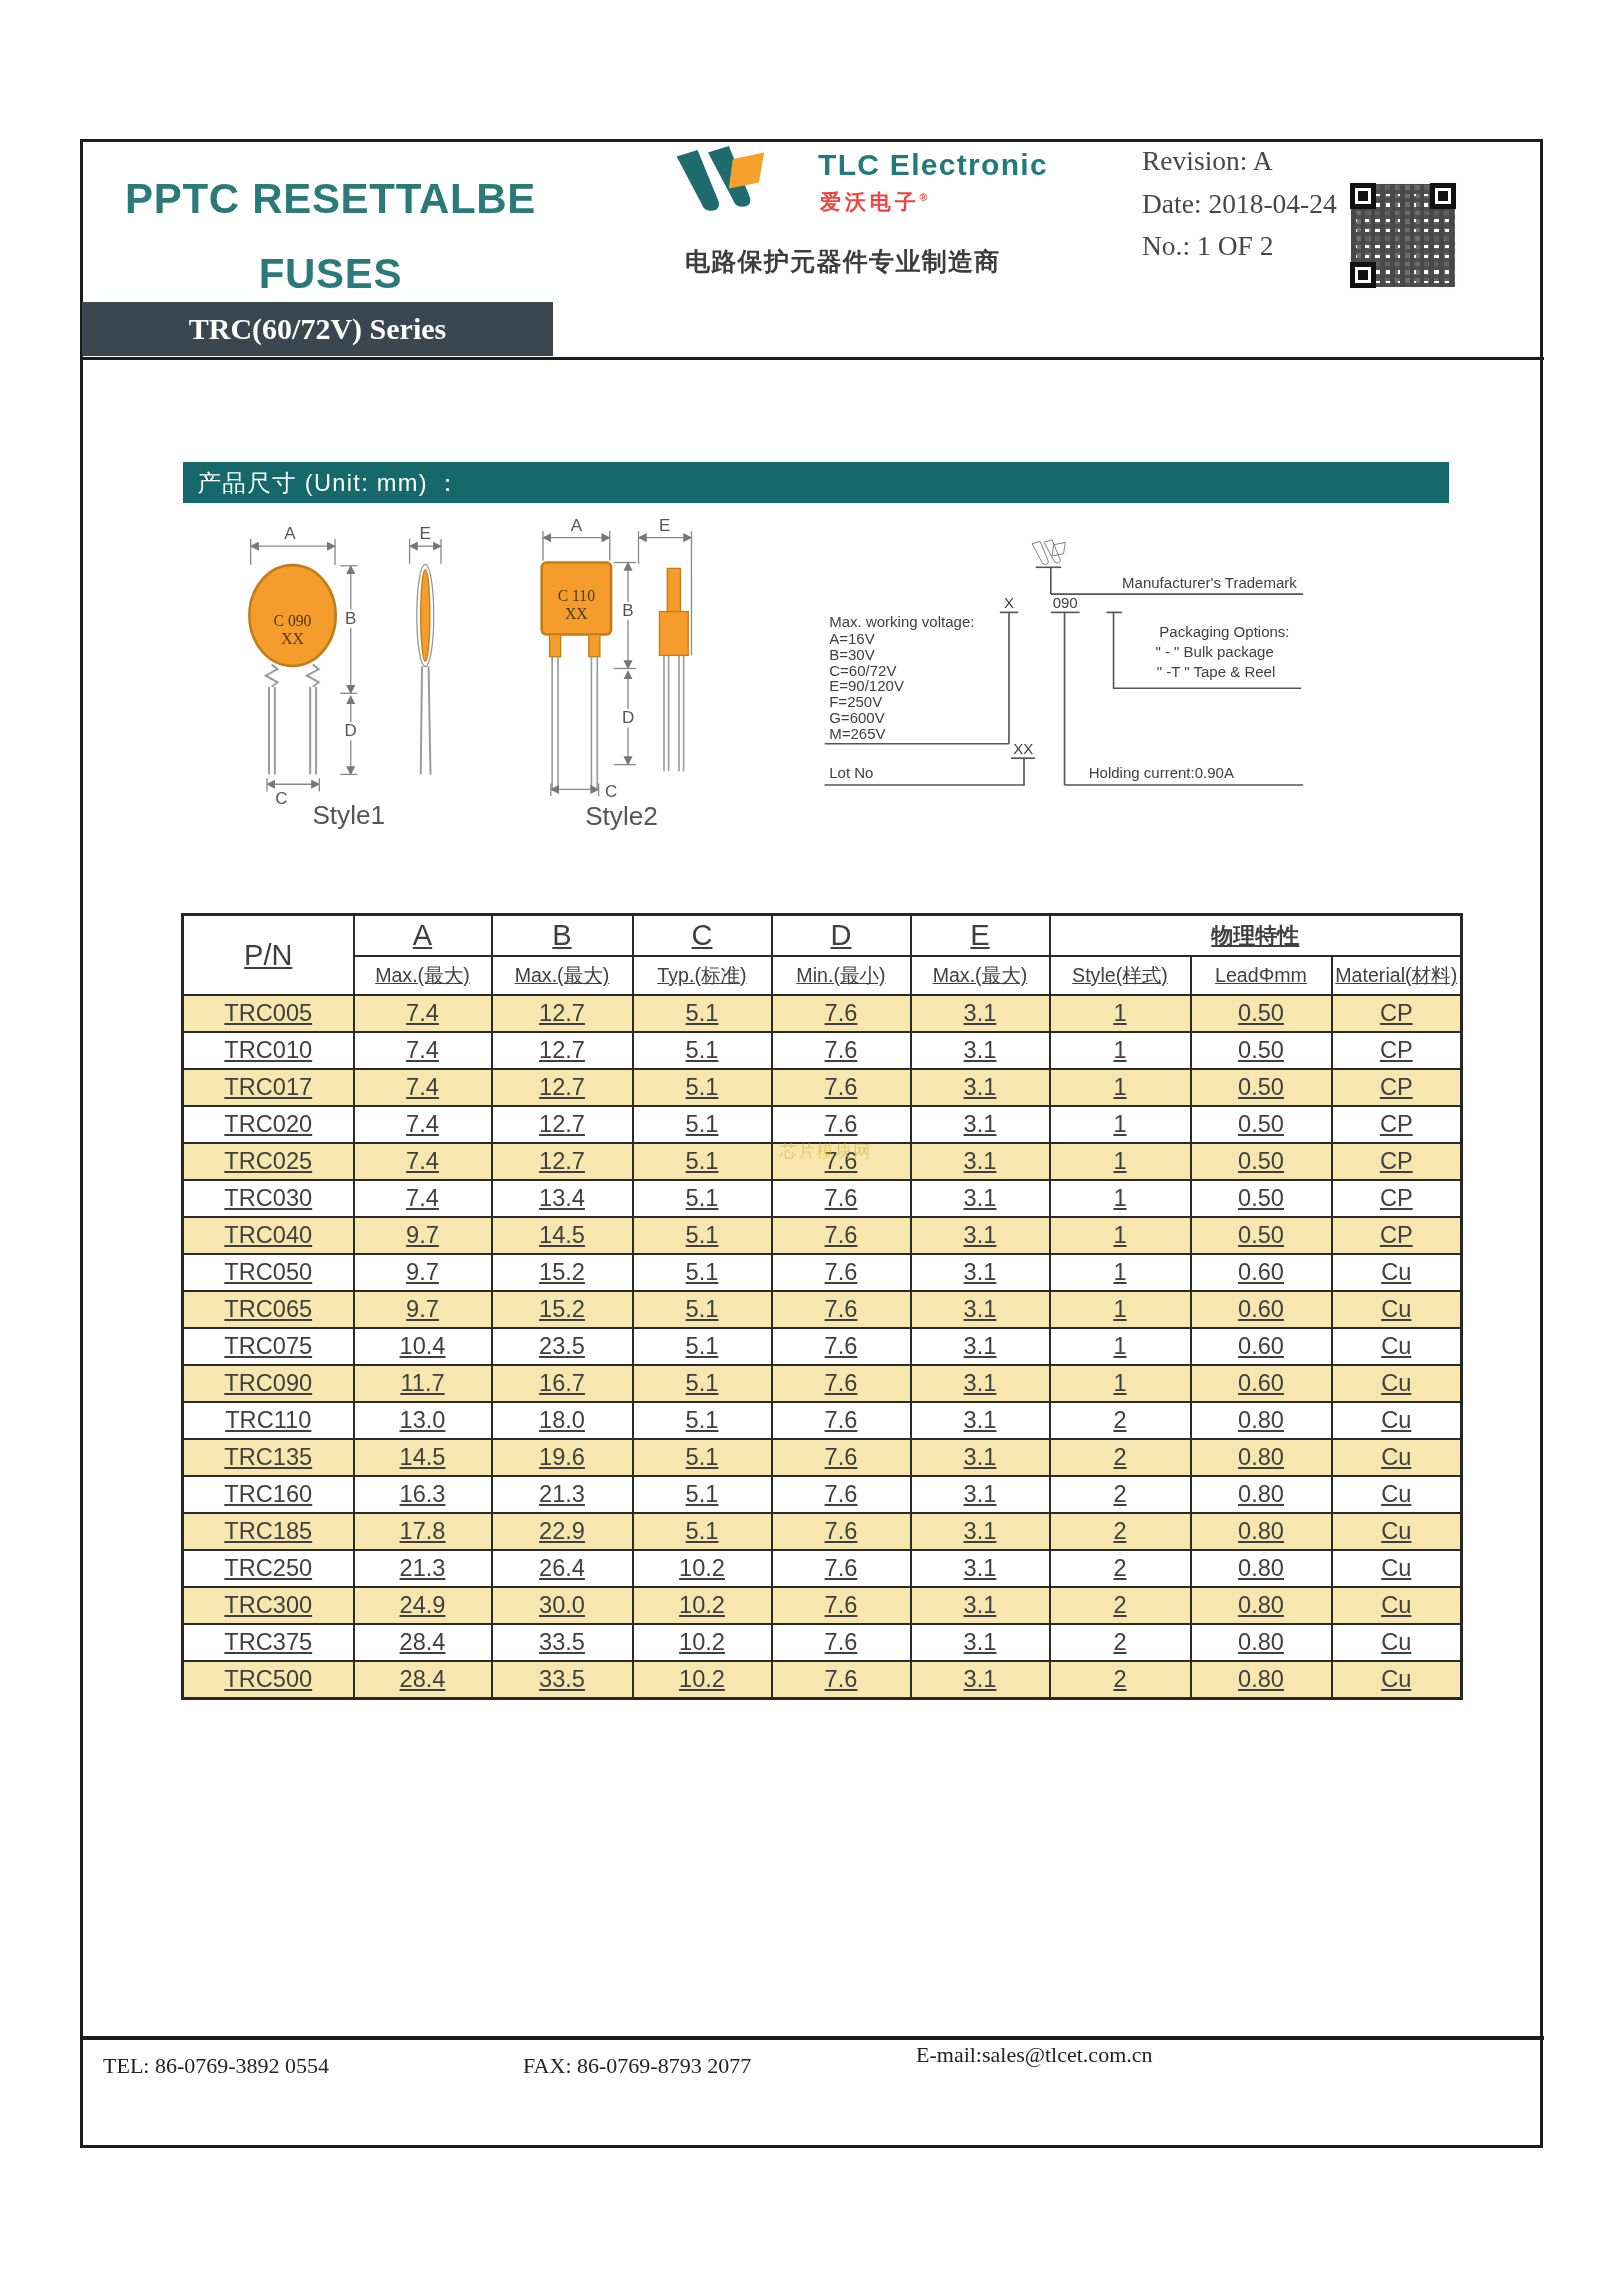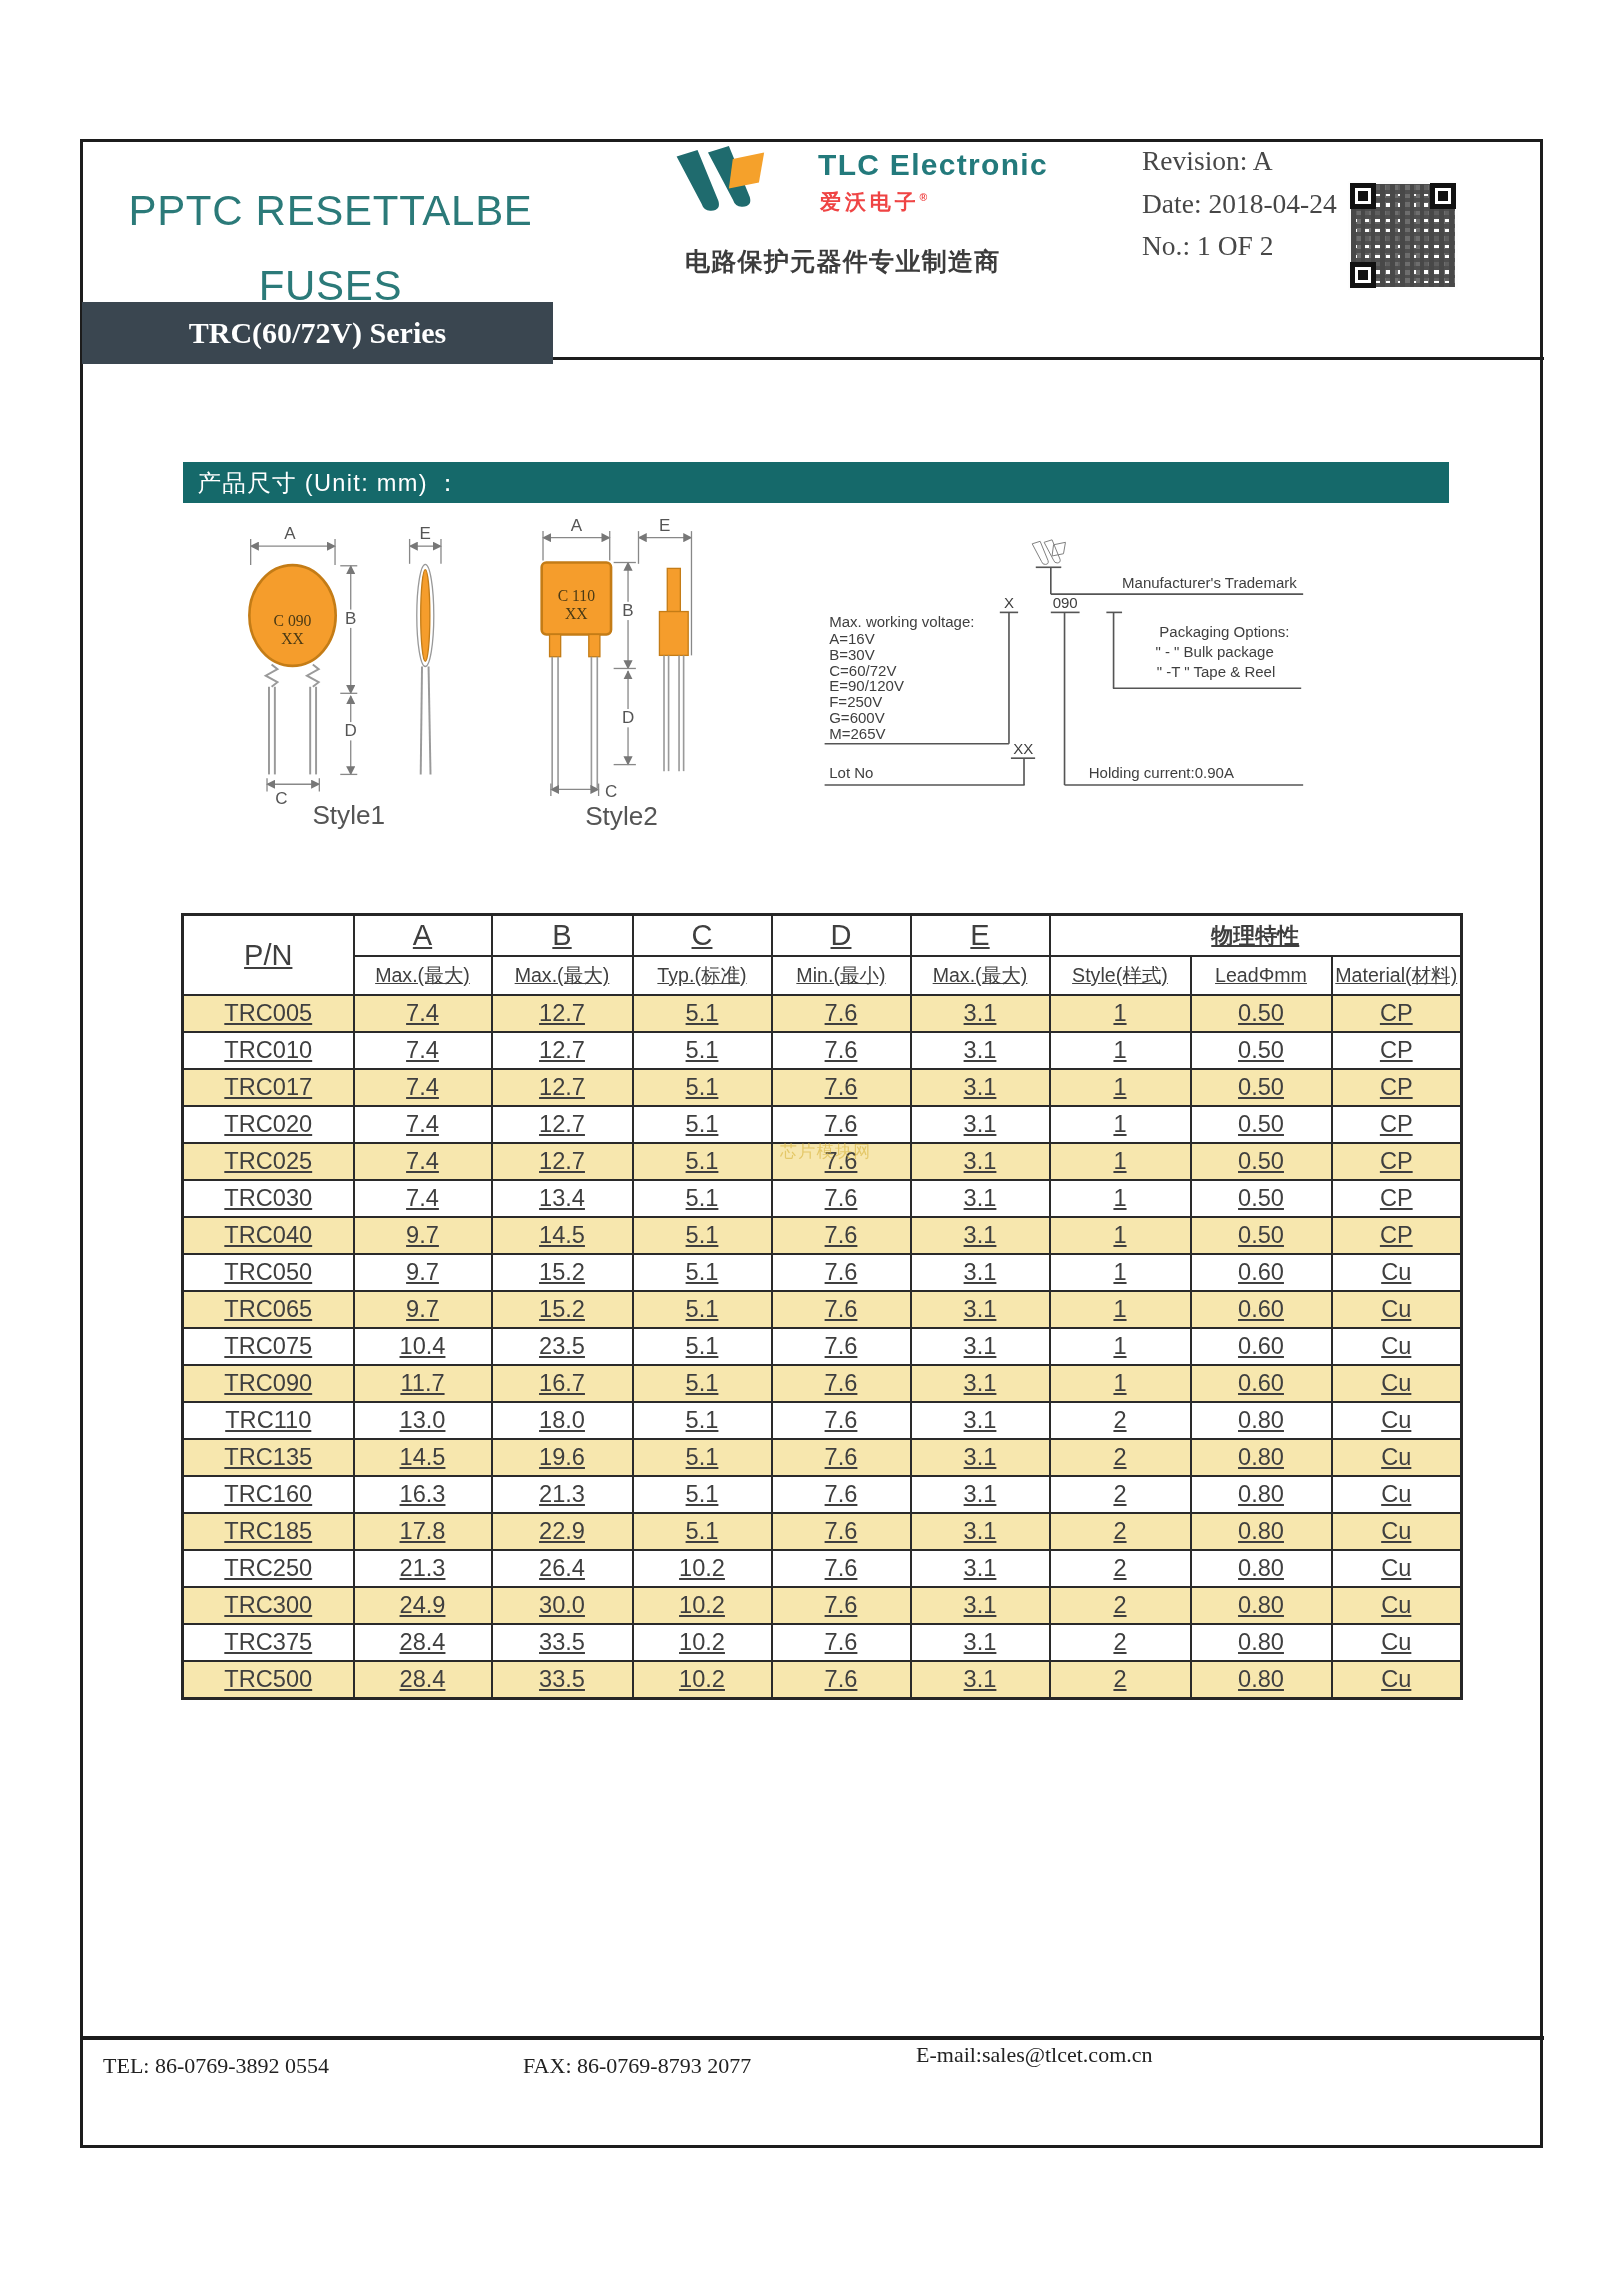--- a/index.html
+++ b/index.html
@@ -6,24 +6,24 @@
   .page{position:relative;width:1623px;height:2295px;background:#ffffff;
         font-family:"Liberation Sans",sans-serif;overflow:hidden;}
   .frame{position:absolute;left:80px;top:139px;width:1457px;height:2003px;
          border:3.3px solid #1c1c1c;}
   .hline{position:absolute;left:80px;width:1464px;background:#1c1c1c;}
   .divider-header{top:357px;height:3.3px;}
   .divider-footer{top:2036px;height:3.9px;}
 
   
   .title{position:absolute;left:105px;width:451px;text-align:center;
-         color:#2b7a79;font-weight:normal;font-size:42px;letter-spacing:0.7px;margin-top:12px;}
+         color:#2b7a79;font-weight:bold;font-size:42px;letter-spacing:0.7px;}
   .title-1{top:175px;}
   .title-2{top:250px;}
-  .series-banner{position:absolute;left:82px;top:302px;width:471px;height:62px;
+  .series-banner{position:absolute;left:82px;top:302px;width:471px;height:54px;
          background:#3a4650;color:#ffffff;display:flex;align-items:center;justify-content:center;
          font-family:"Liberation Serif",serif;font-weight:bold;font-size:30px;}
   .logo-mark{position:absolute;left:674px;top:146px;}
   .logo-name{position:absolute;left:818px;top:148px;color:#237a7c;font-weight:bold;
          font-size:30px;letter-spacing:1.3px;}
   .logo-cn{position:absolute;left:820px;top:188px;color:#ef4444;font-weight:bold;font-size:21px;letter-spacing:3.9px;}
   .logo-cn sup{font-size:10.5px;}
   .tagline{position:absolute;left:685px;top:245px;color:#3c3c3c;font-weight:bold;font-size:25px;letter-spacing:1.3px;}
   .rev{position:absolute;left:1142px;font-family:"Liberation Serif",serif;
        color:#474747;font-size:27.5px;}

